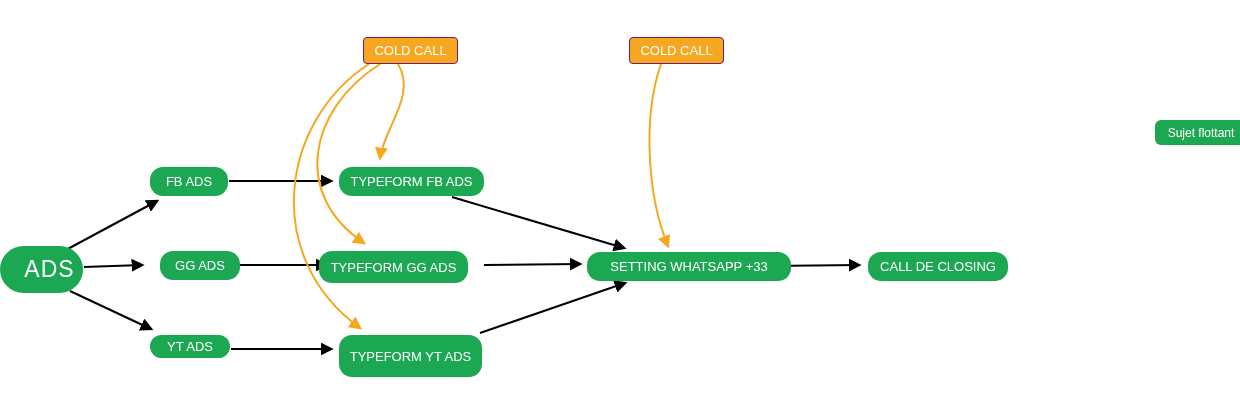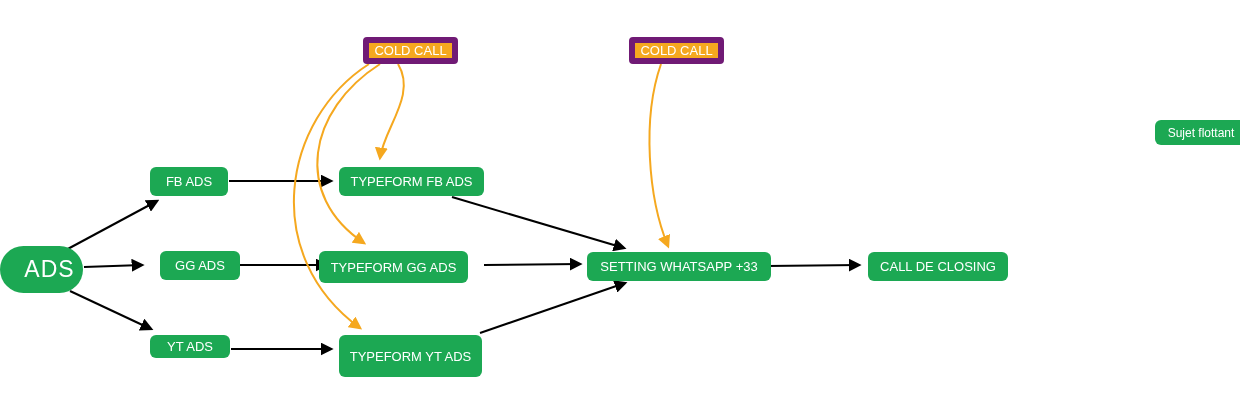--- a/index.html
+++ b/index.html
@@ -20,37 +20,37 @@
   .edges {
     position: absolute;
     left: 0; top: 0;
     width: 1240px;
     height: 400px;
   }
   .node {
     position: absolute;
     background: #1CA853;
     color: #ffffff;
-    border-radius: 6px;
+    border-radius: 13px;
     display: flex;
     align-items: center;
     justify-content: center;
     font-size: 13px;
     box-sizing: border-box;
     white-space: nowrap;
     cursor: default;
   }
   .node.start {
     border-radius: 24px;
     font-size: 23px;
     letter-spacing: 1px;
   }
   .node.highlight {
     background: #F5A81F;
-    border: 6px solid #701a75;
+    border: 1px solid #701a75;
     border-radius: 4px;
   }
   .node.floating {
     font-size: 12px;
     border-radius: 4px;
   }
 </style>
 </head>
 <body>
 
@@ -104,21 +104,21 @@
   </div>
 
   <div class="node" style="left:319px; top:251px; width:149px; height:32px;">
     <span>TYPEFORM GG ADS</span>
   </div>
 
   <div class="node" style="left:339px; top:335px; width:143px; height:42px;">
     <span>TYPEFORM YT ADS</span>
   </div>
 
-  <div class="node" style="left:587px; top:252px; width:184px; height:29px;">
+  <div class="node" style="left:587px; top:252px; width:204px; height:29px;">
     <span>SETTING WHATSAPP +33</span>
   </div>
 
   <div class="node" style="left:868px; top:252px; width:140px; height:29px;">
     <span>CALL DE CLOSING</span>
   </div>
 
   <div class="node highlight" style="left:363px; top:37px; width:95px; height:27px;">
     <span>COLD CALL</span>
   </div>

